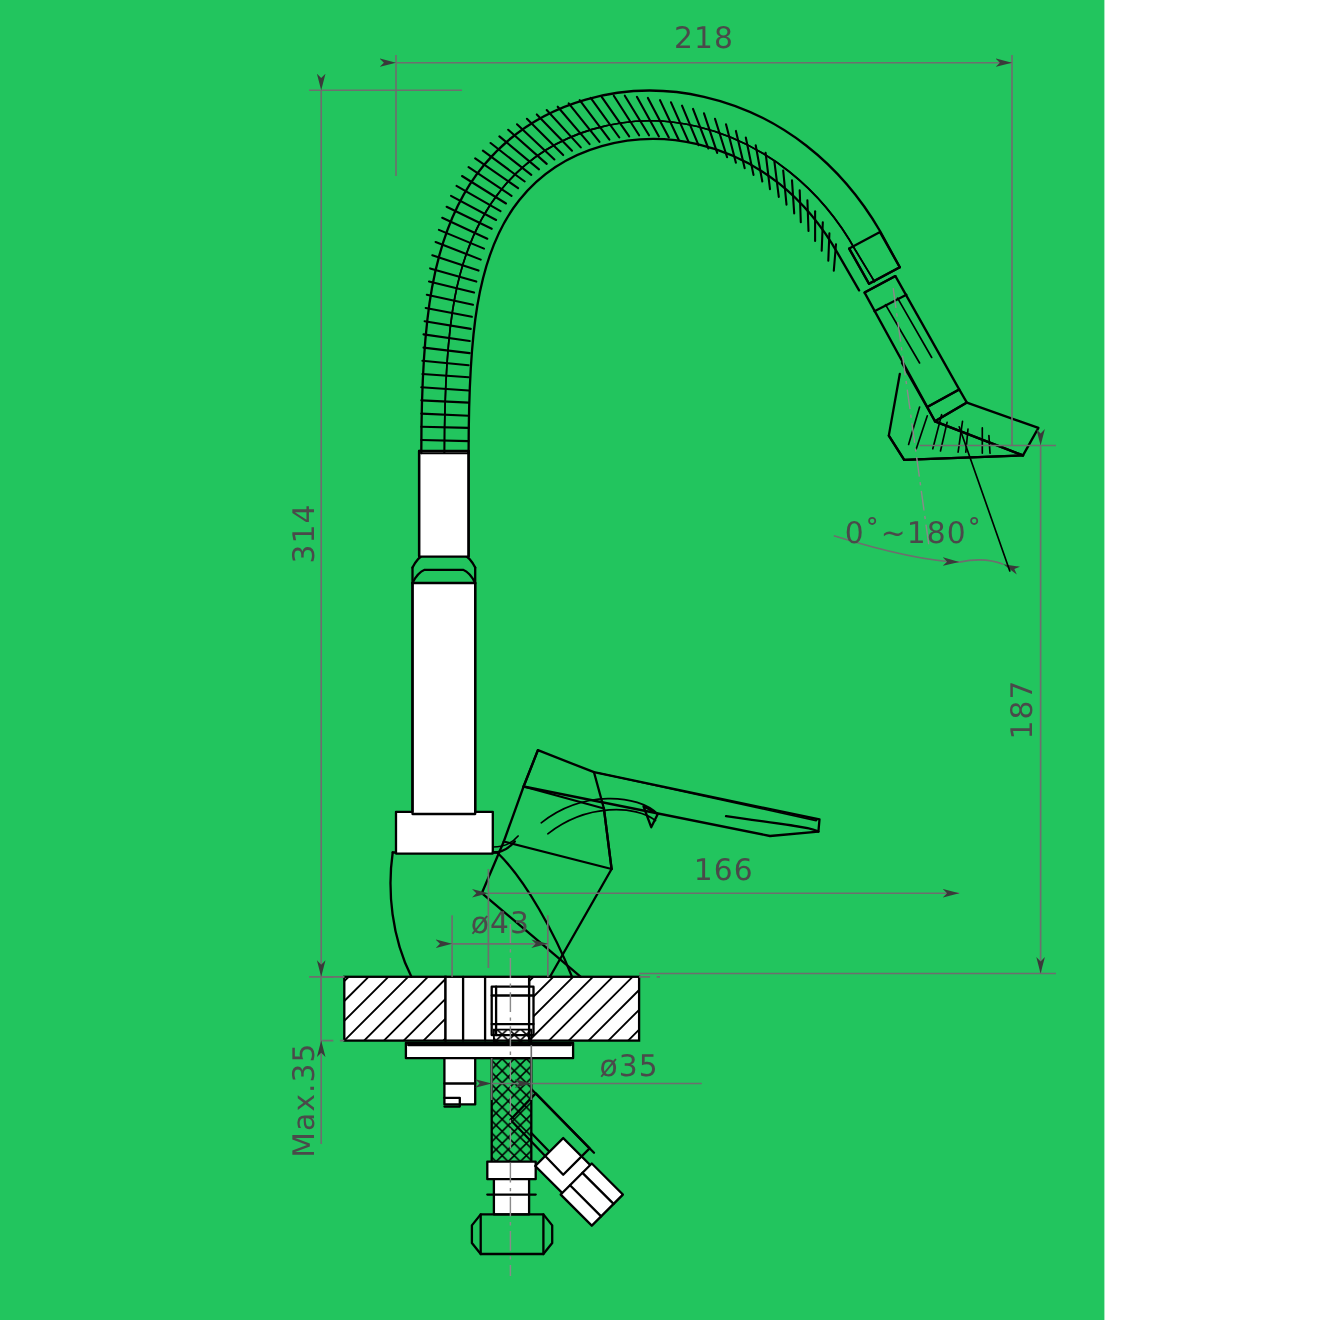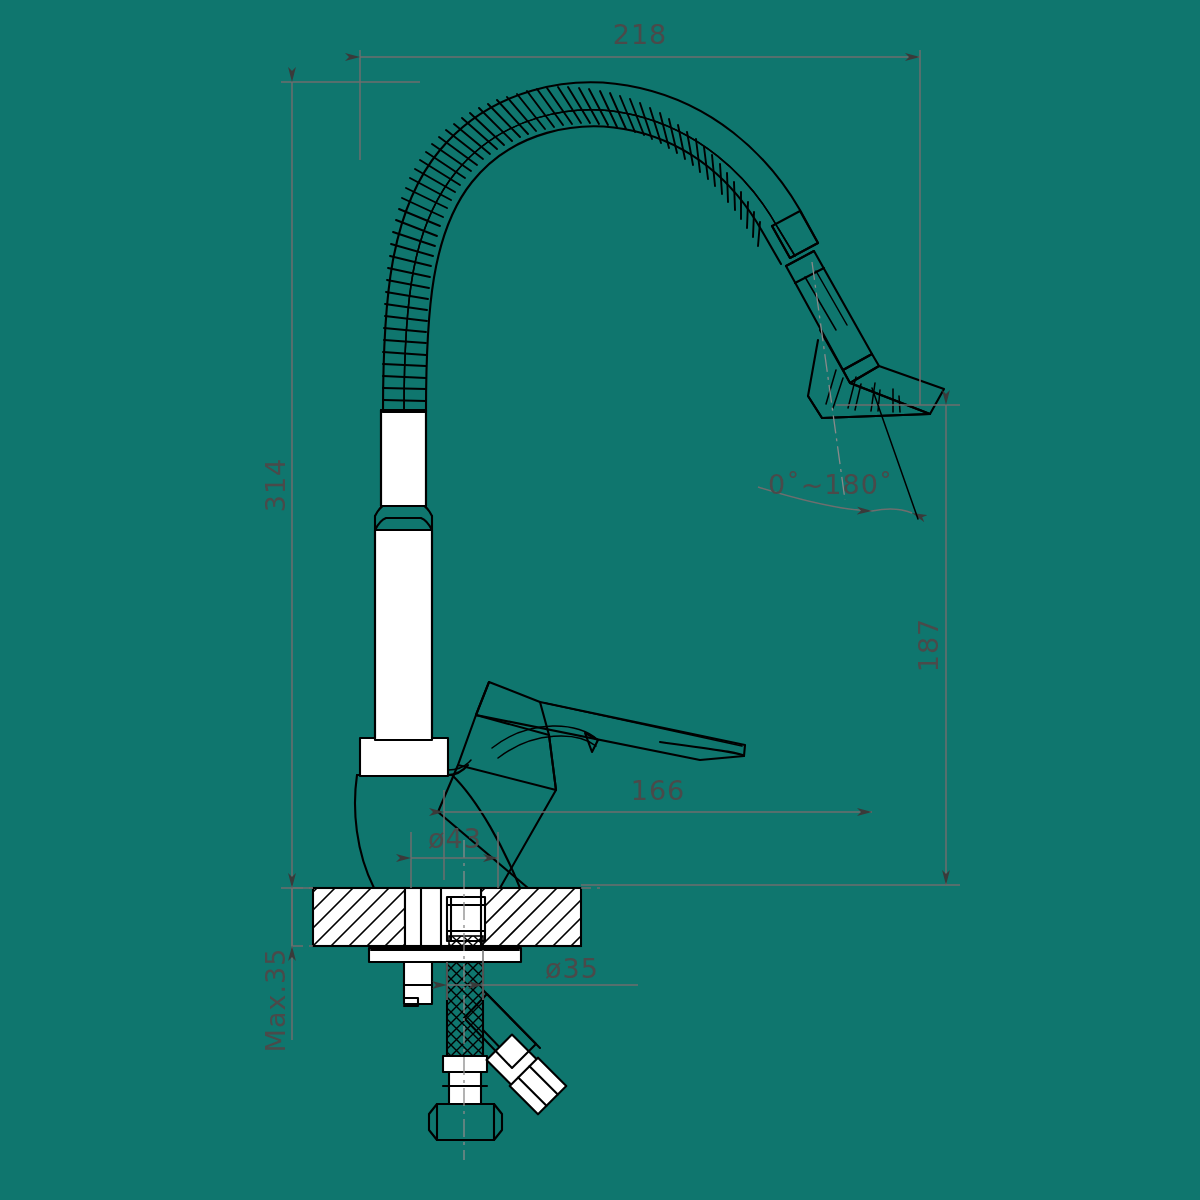--- a/index.html
+++ b/index.html
@@ -8,23 +8,23 @@
     background: #ffffff;
   }
   body {
     width: 1200px;
     height: 1200px;
     font-family: "DejaVu Sans", sans-serif;
     overflow: hidden;
   }
   #drawing-root {
     position: relative;
-    width: 1200px;
+    width: 1004px;
     height: 1200px;
-    background: #0f766e;
+    background: #22c55e;
   }
   svg#tech-drawing {
     display: block;
     width: 1200px;
     height: 1200px;
   }
   .dim-text {
     font-family: "DejaVu Sans", sans-serif;
     font-size: 27px;
     fill: #4a4a4a;

